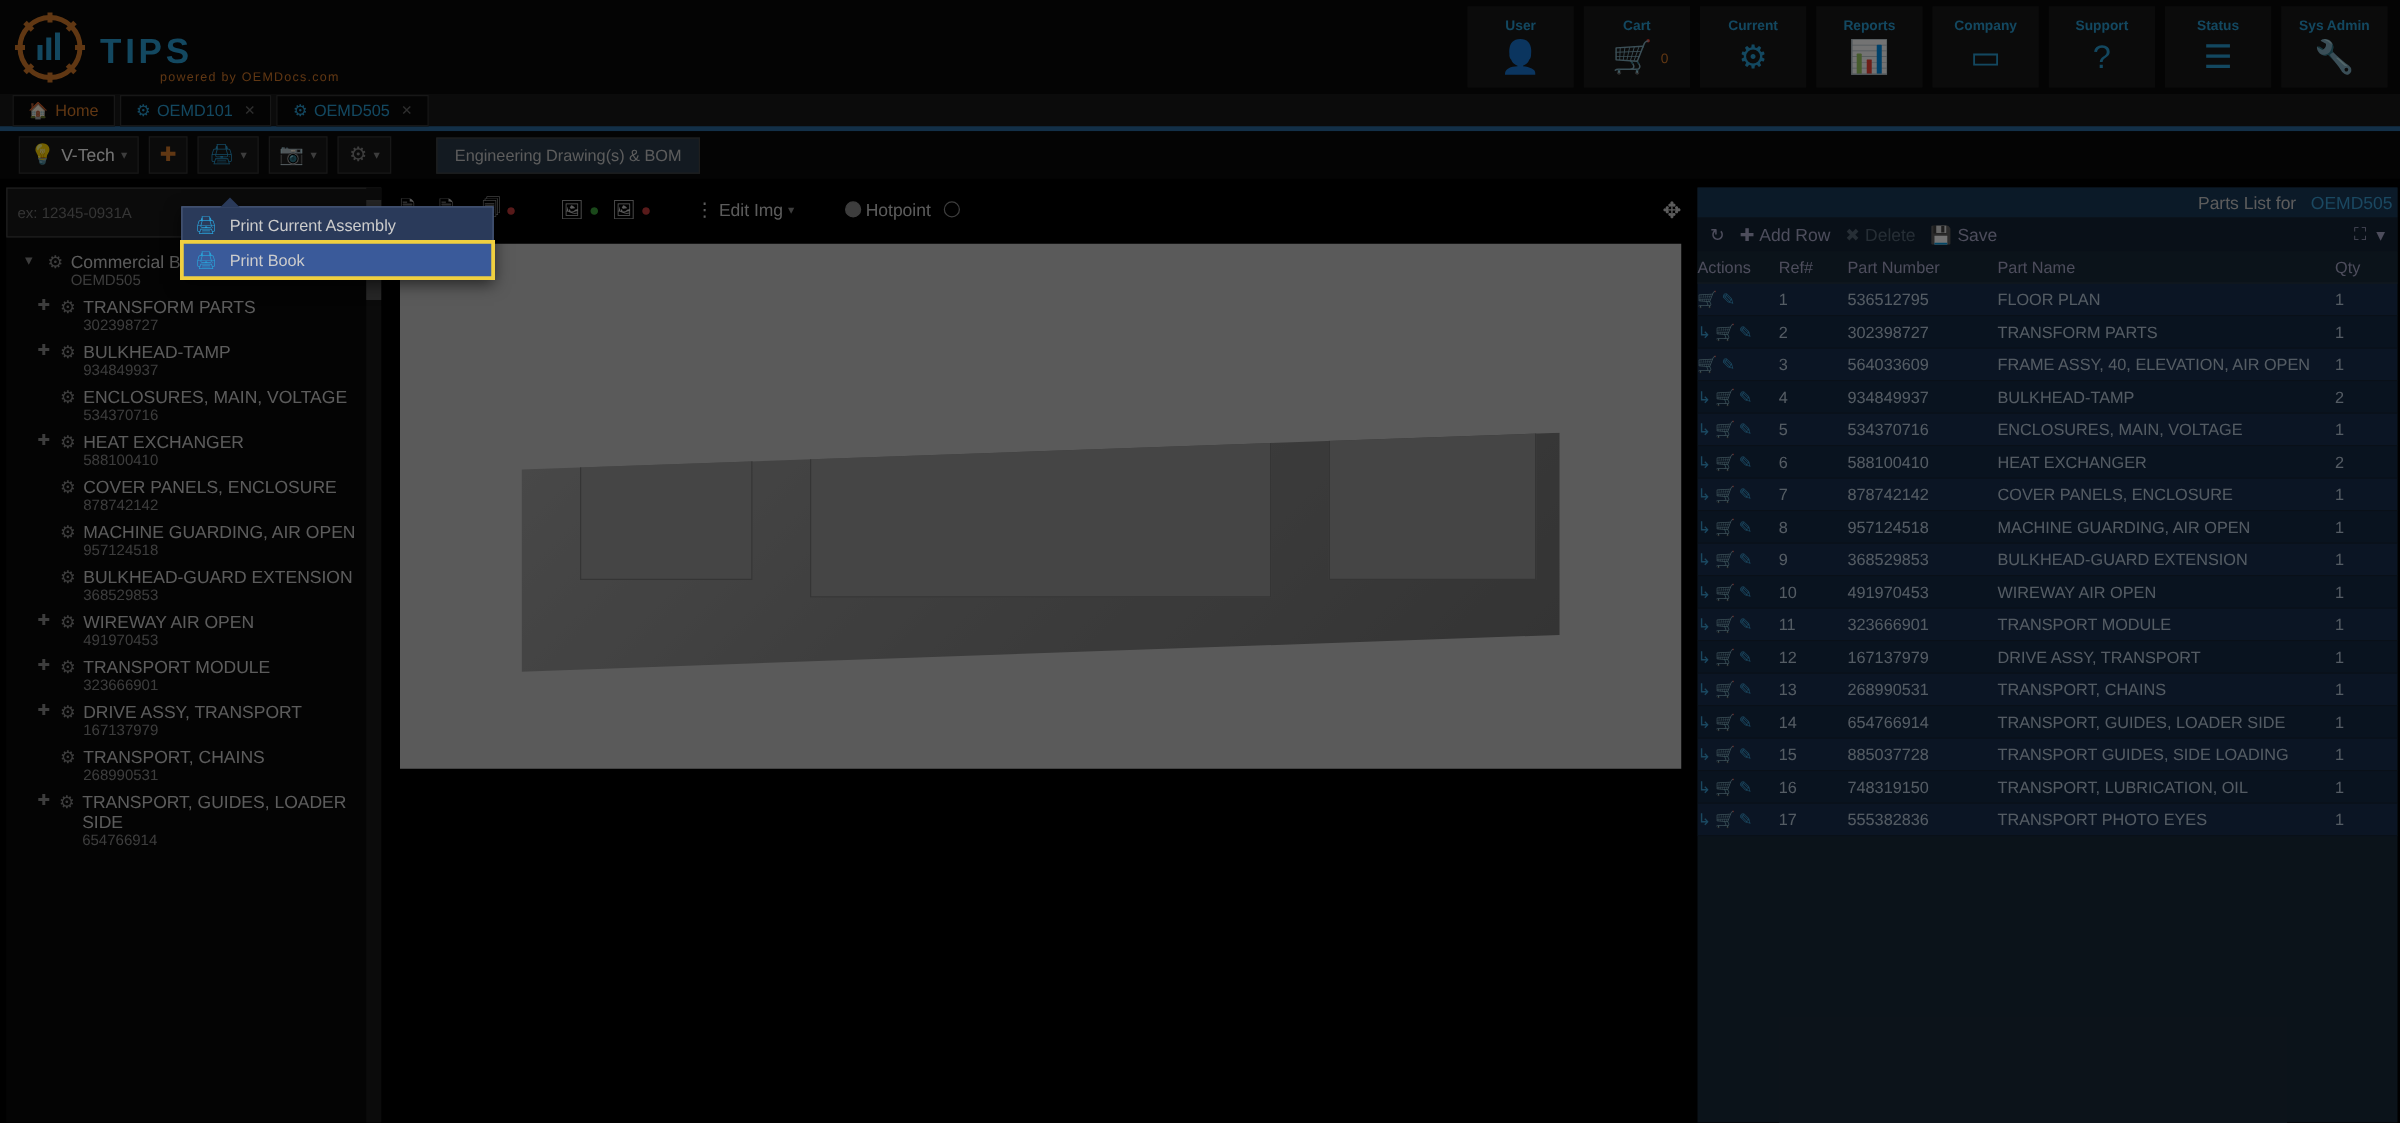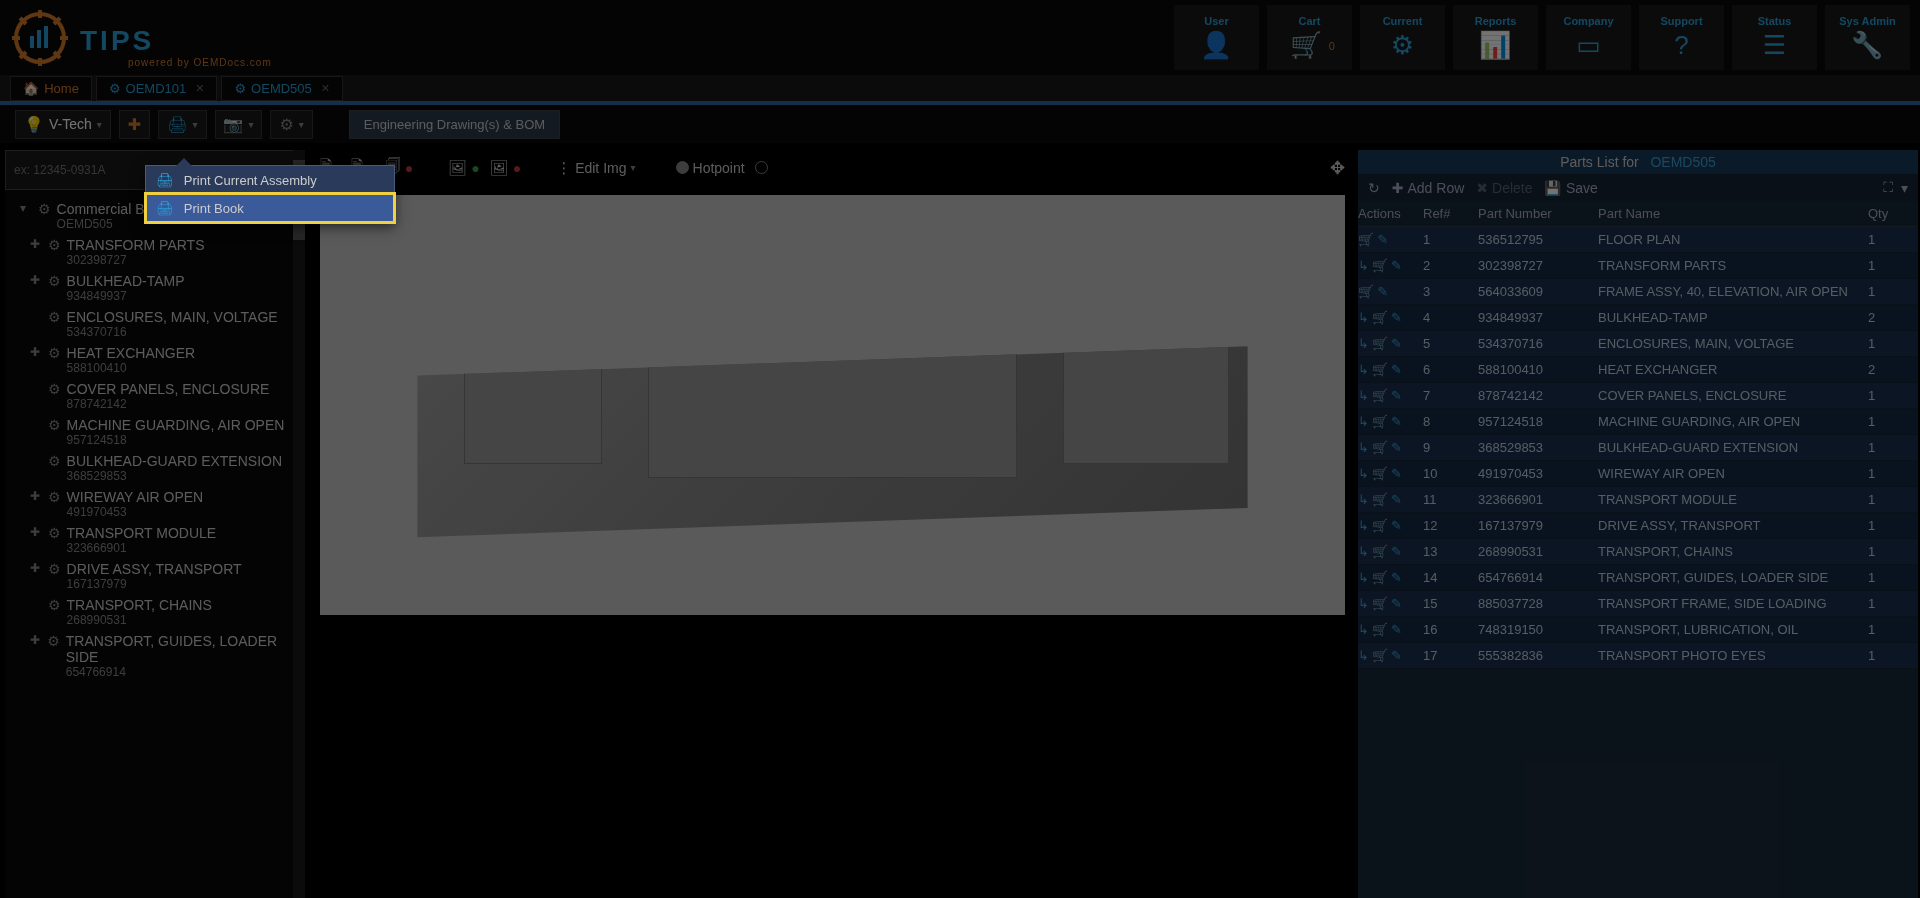--- a/index.html
+++ b/index.html
@@ -58,21 +58,21 @@
 .ct-label { color: #ccc; font-size: 14px; }
 .radio-dot { width: 13px; height: 13px; border: 1px solid #888; border-radius: 50%; display: inline-block; }
 .radio-dot.filled { background: #888; }
 .move-icon { margin-left: auto; color: #ccc; font-size: 18px; }
 .canvas-img { margin: 10px; height: 420px; background: #c8c8c8; display: flex; align-items: center; justify-content: center; position: relative; }
 .machine-placeholder { width: 90%; height: 70%; background: linear-gradient(135deg, #a8a8a8 0%, #888 50%, #707070 100%); clip-path: polygon(5% 40%, 95% 30%, 95% 85%, 5% 95%); position: relative; }
 .machine-detail { position: absolute; background: #999; border: 1px solid #777; }
 
 
 .right-panel { position: absolute; top: 150px; right: 2px; width: 560px; bottom: 0; background: #1a2a3a; display: flex; flex-direction: column; }
-.parts-header { text-align: center; padding: 4px; color: #ccc; font-size: 14px; background: #1a3a5a; }
+.parts-header { text-align: right; padding: 4px; color: #ccc; font-size: 14px; background: #1a3a5a; }
 .parts-header .docnum { color: #3a9fd6; }
 .parts-toolbar { display: flex; align-items: center; gap: 12px; padding: 5px 10px; background: #152535; }
 .pt-btn { display: flex; align-items: center; gap: 4px; color: #aac; font-size: 14px; cursor: pointer; }
 .pt-btn.dim { color: #567; }
 .pt-right { margin-left: auto; display: flex; gap: 8px; }
 .parts-table { flex: 1; overflow-y: auto; }
 .pt-head, .pt-row { display: grid; grid-template-columns: 65px 55px 120px 1fr 50px; align-items: center; padding: 5px 0; font-size: 13px; }
 .pt-head { background: #1a2a3a; color: #aac; border-bottom: 1px solid #2a3a4a; }
 .pt-row { border-bottom: 1px solid #152535; color: #bcd; }
 .pt-row:nth-child(odd) { background: #1a3050; }
@@ -544,21 +544,21 @@
                  <span>1</span>
       </div>
       <div class="pt-row">
         <span class="row-actions">
                    <span>↳</span>
                    <span>🛒</span>
                    <span>✎</span>
                  </span>
                  <span>15</span>
                  <span>885037728</span>
-                 <span>TRANSPORT FRAME, SIDE LOADING</span>
+                 <span>TRANSPORT GUIDES, SIDE LOADING</span>
                  <span>1</span>
       </div>
       <div class="pt-row">
         <span class="row-actions">
                    <span>↳</span>
                    <span>🛒</span>
                    <span>✎</span>
                  </span>
                  <span>16</span>
                  <span>748319150</span>

